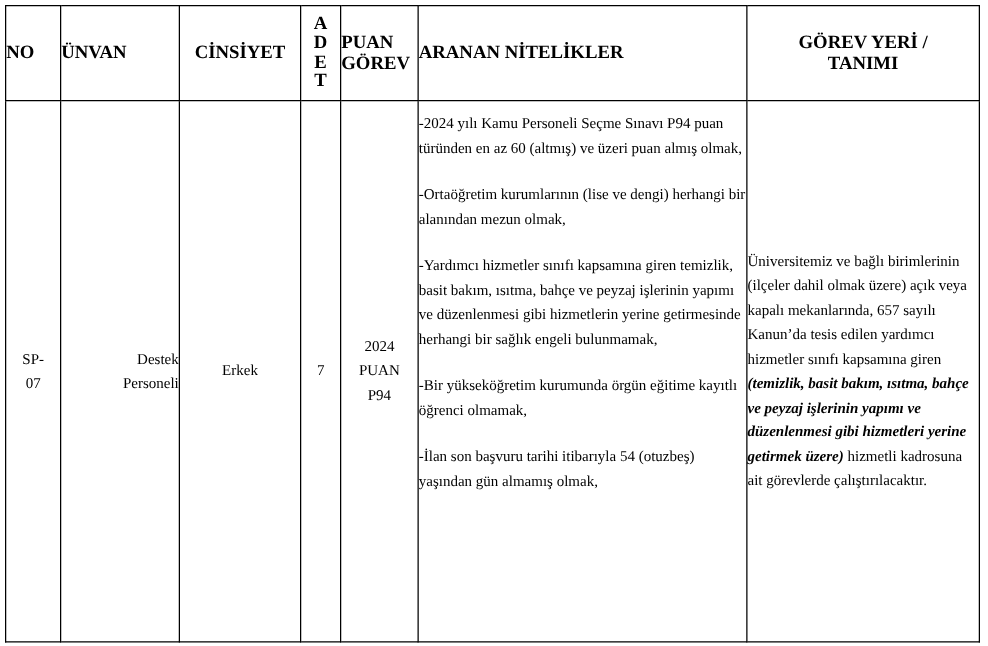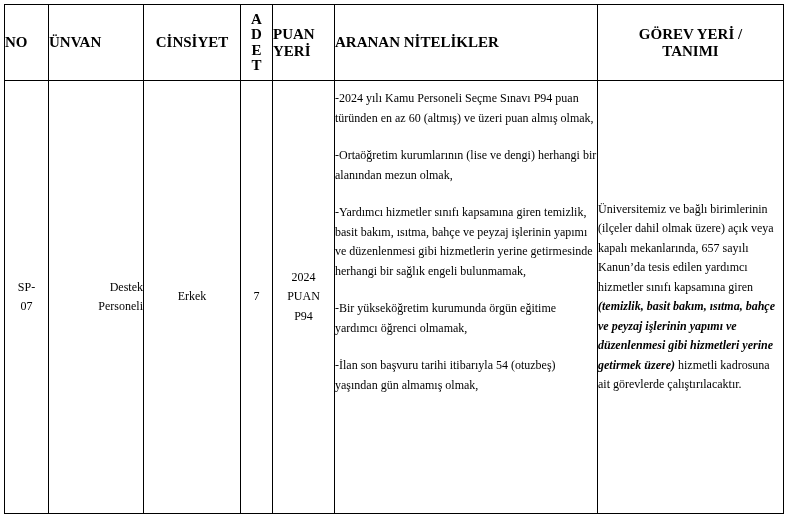--- a/index.html
+++ b/index.html
@@ -49,21 +49,21 @@
     <th class="left">ÜNVAN</th>
     <th class="center">CİNSİYET</th>
     <th class="center">
       <span class="vert">A</span>
       <span class="vert">D</span>
       <span class="vert">E</span>
       <span class="vert">T</span>
     </th>
     <th class="left">
       <div>PUAN</div>
-      <div>YERİ</div>
+      <div>GÖREV</div>
     </th>
     <th class="left">ARANAN NİTELİKLER</th>
     <th class="center">
       <div>GÖREV YERİ /</div>
       <div>TANIMI</div>
     </th>
   </tr>
   <tr class="body-row">
     <td class="cell-center">
       <div>SP-</div>
@@ -77,19 +77,19 @@
     <td class="cell-center">7</td>
     <td class="cell-center">
       <div>2024</div>
       <div>PUAN</div>
       <div>P94</div>
     </td>
     <td class="aranan-cell">
       <p class="req">-2024 yılı Kamu Personeli Seçme Sınavı P94 puan türünden en az 60 (altmış) ve üzeri puan almış olmak,</p>
       <p class="req">-Ortaöğretim kurumlarının (lise ve dengi) herhangi bir alanından mezun olmak,</p>
       <p class="req">-Yardımcı hizmetler sınıfı kapsamına giren temizlik, basit bakım, ısıtma, bahçe ve peyzaj işlerinin yapımı ve düzenlenmesi gibi hizmetlerin yerine getirmesinde herhangi bir sağlık engeli bulunmamak,</p>
-      <p class="req">-Bir yükseköğretim kurumunda örgün eğitime yardımcı öğrenci olmamak,</p>
+      <p class="req">-Bir yükseköğretim kurumunda örgün eğitime kayıtlı öğrenci olmamak,</p>
       <p class="req">-İlan son başvuru tarihi itibarıyla 54 (otuzbeş) yaşından gün almamış olmak,</p>
     </td>
     <td class="gorev-cell"><span>Üniversitemiz ve bağlı birimlerinin (ilçeler dahil olmak üzere) açık veya kapalı mekanlarında, 657 sayılı Kanun’da tesis edilen yardımcı hizmetler sınıfı kapsamına giren </span><i>(temizlik, basit bakım, ısıtma, bahçe ve peyzaj işlerinin yapımı ve düzenlenmesi gibi hizmetleri yerine getirmek üzere)</i><span> hizmetli kadrosuna ait görevlerde çalıştırılacaktır.</span></td>
   </tr>
 </tbody>
   </table>
 
 </body></html>

